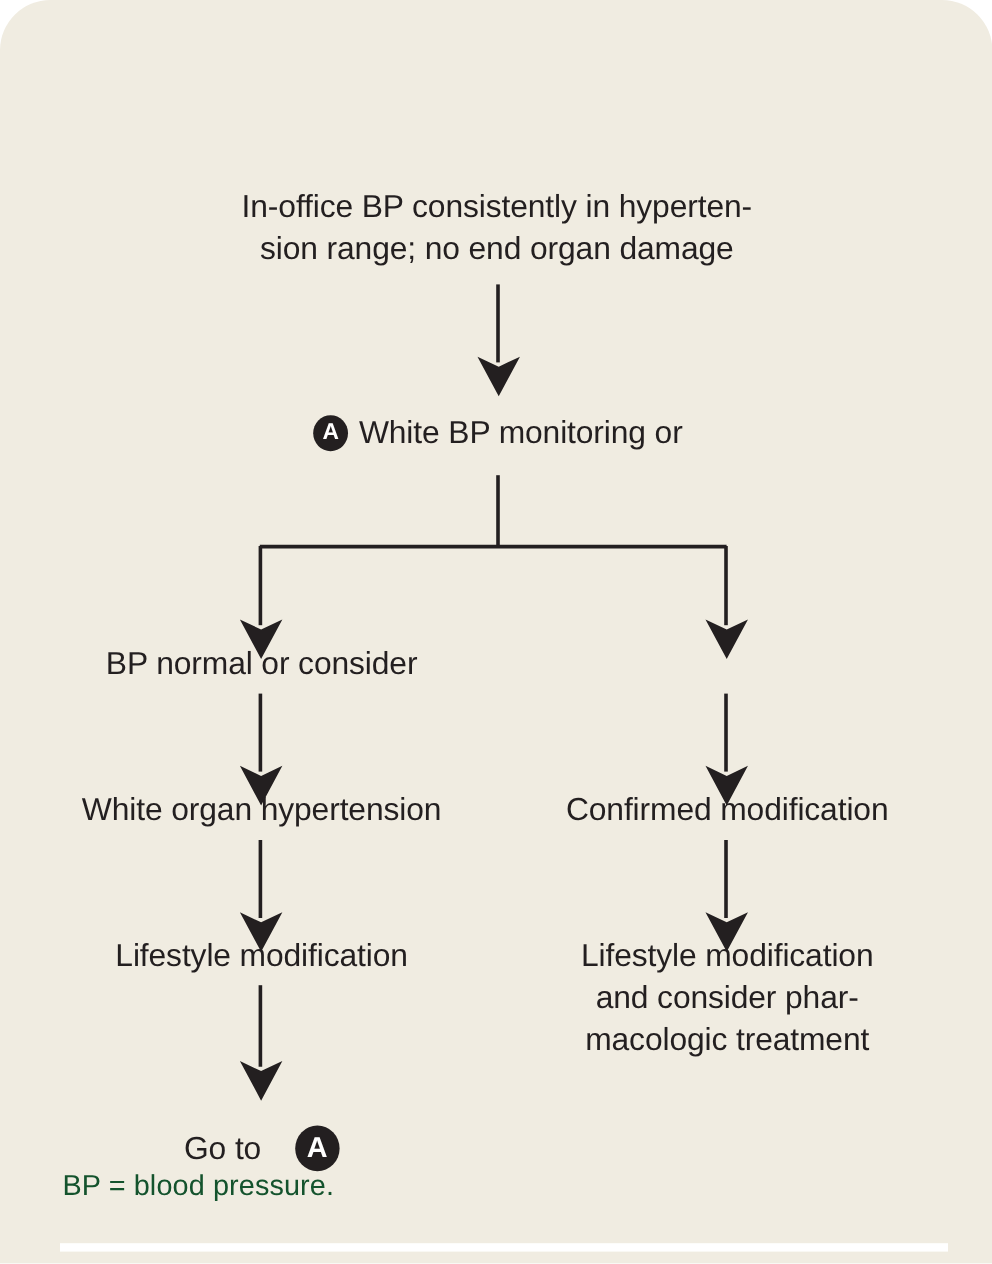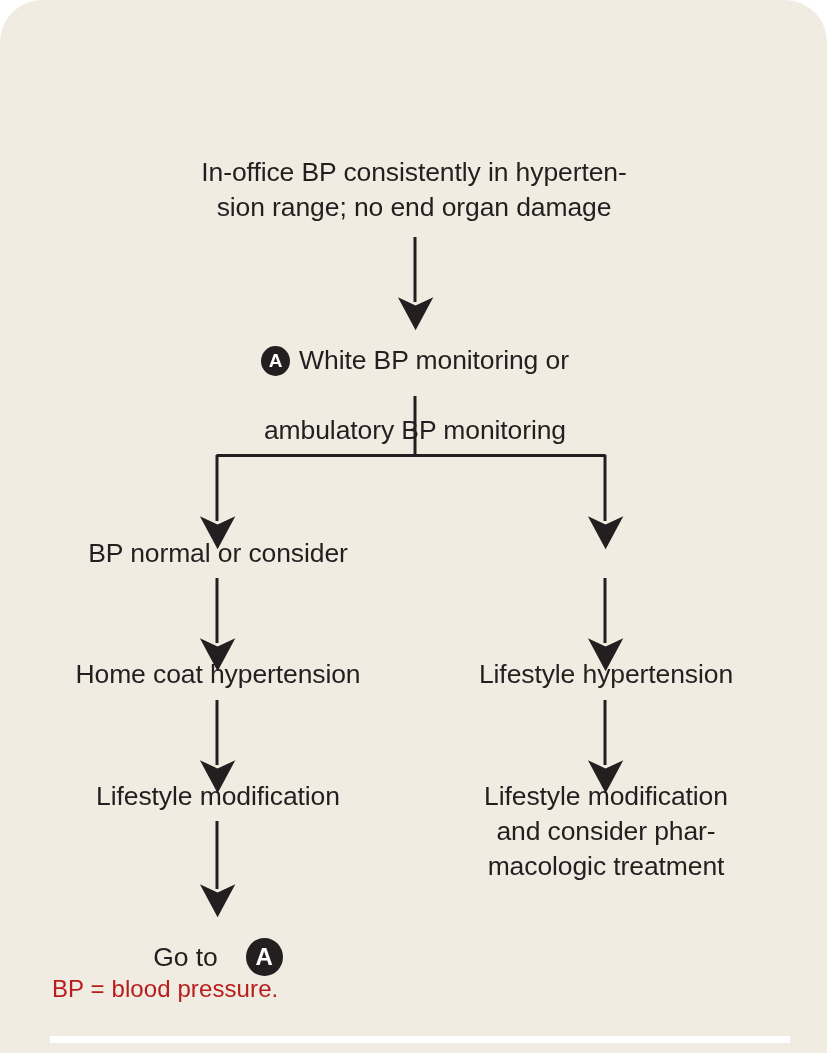--- a/index.html
+++ b/index.html
@@ -106,21 +106,21 @@
     font-size: 24px;
     line-height: 1;
     padding-bottom: 1px;
   }
 
   
   #footnote {
     position: absolute;
     left: 52px;
     top: 974px;
-    color: #b91c1c;
+    color: #14532d;
     font-size: 24px;
     line-height: 30px;
     letter-spacing: 0.1px;
   }
 
   
   #bottom-rule {
     position: absolute;
     left: 50px;
     top: 1036px;
@@ -161,29 +161,28 @@
   </svg>
 
   <div class="node node-root">In-office BP consistently in hyperten-
 sion range; no end organ damage</div>
 
   <div class="node node-monitoring">
     <div class="line-with-badge">
       <span class="badge badge-sm">A</span>
       <span>White BP monitoring or</span>
     </div>
-    <div>ambulatory BP monitoring</div>
   </div>
 
   <div class="node lbl-bp-normal">BP normal or consider</div>
 
 
-  <div class="node lbl-white-coat">Home coat hypertension</div>
+  <div class="node lbl-white-coat">White organ hypertension</div>
 
-  <div class="node lbl-confirmed">Lifestyle hypertension</div>
+  <div class="node lbl-confirmed">Confirmed modification</div>
 
   <div class="node lbl-lifestyle-left">Lifestyle modification</div>
 
   <div class="node lbl-lifestyle-right">Lifestyle modification
 and consider phar-
 macologic treatment</div>
 
   <div class="node node-goto">
     <div class="line-with-badge">
       <span>Go to</span>

